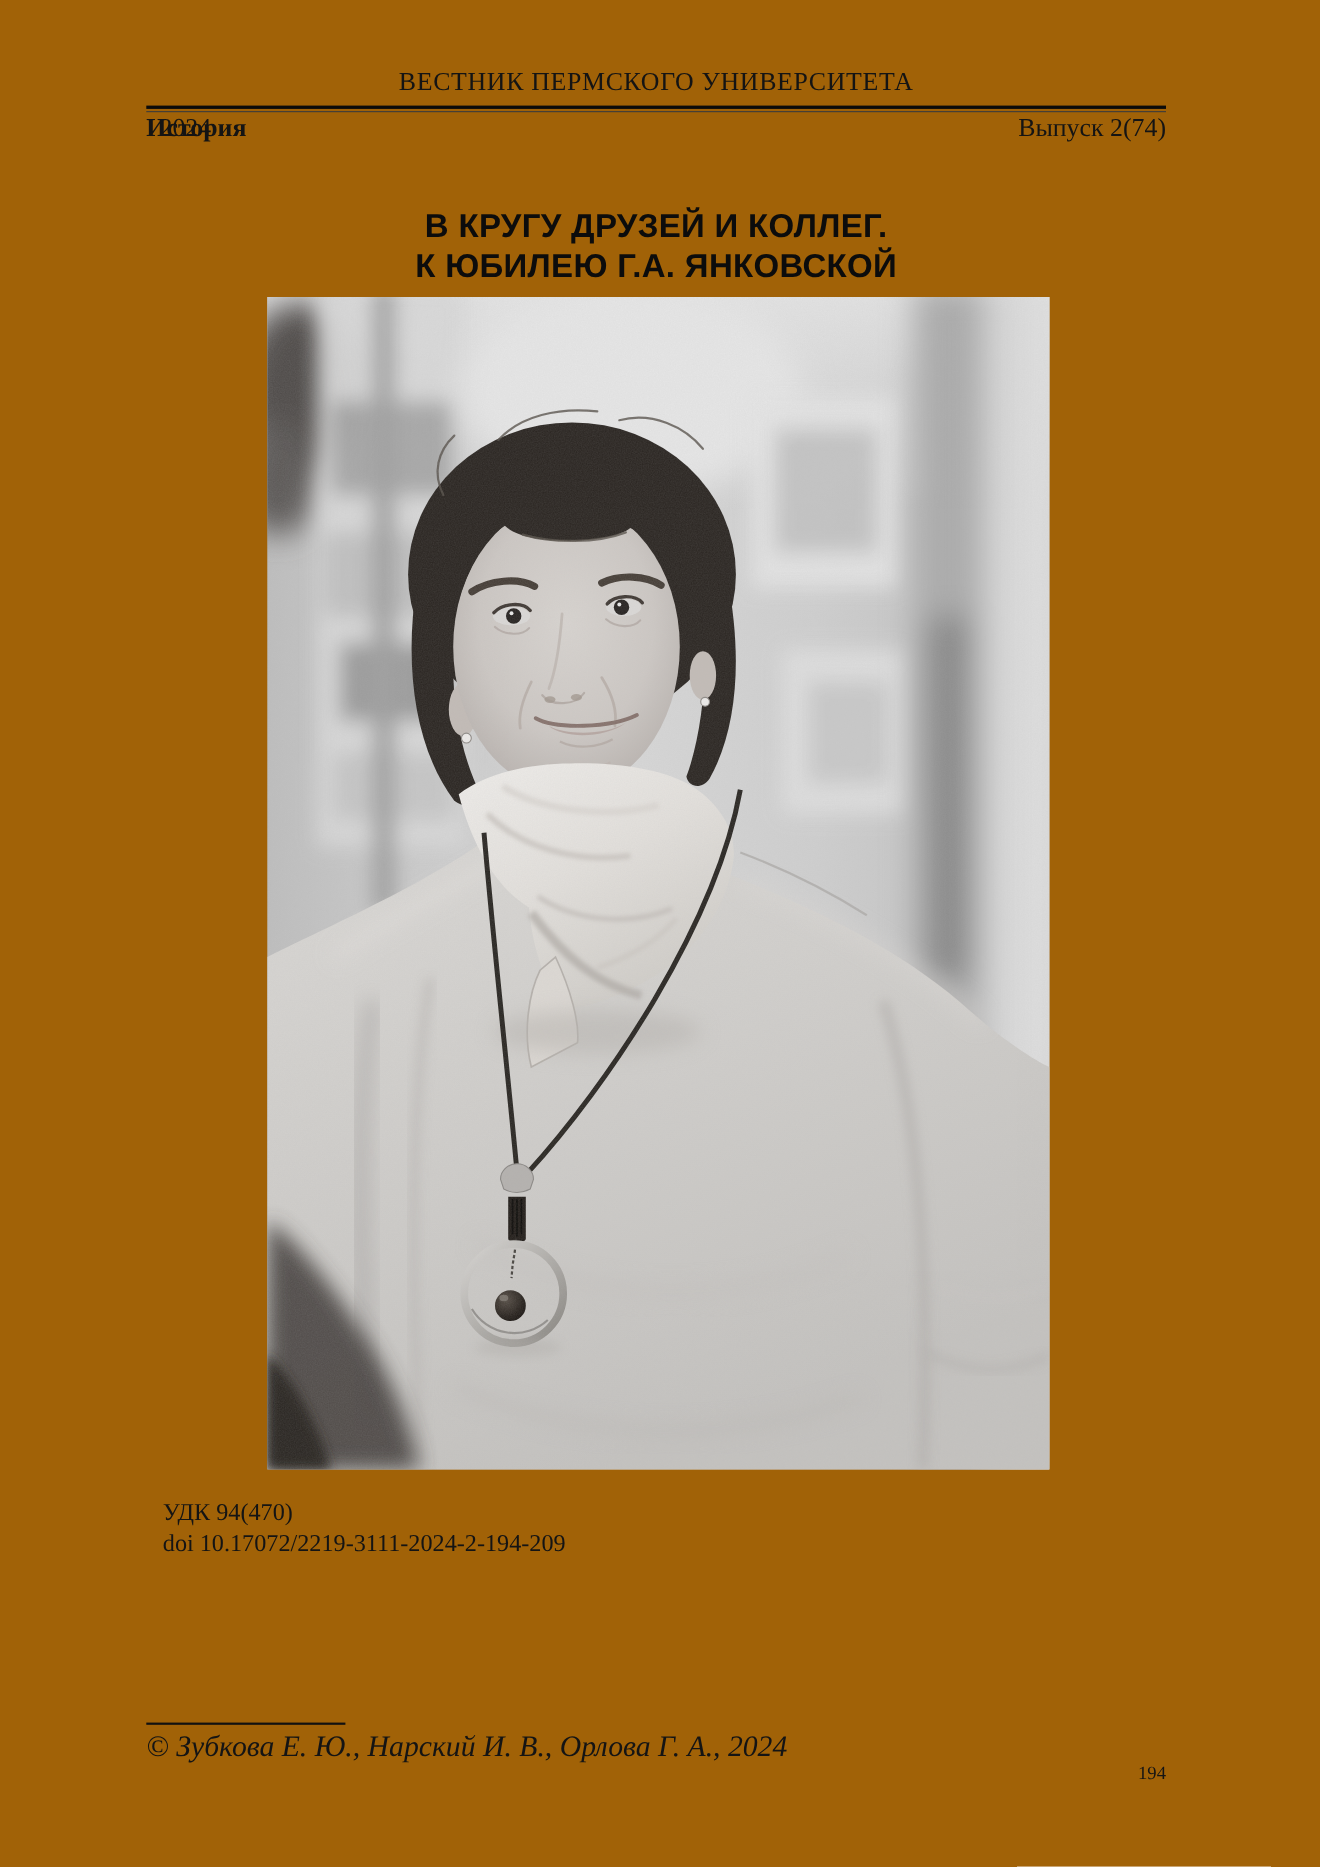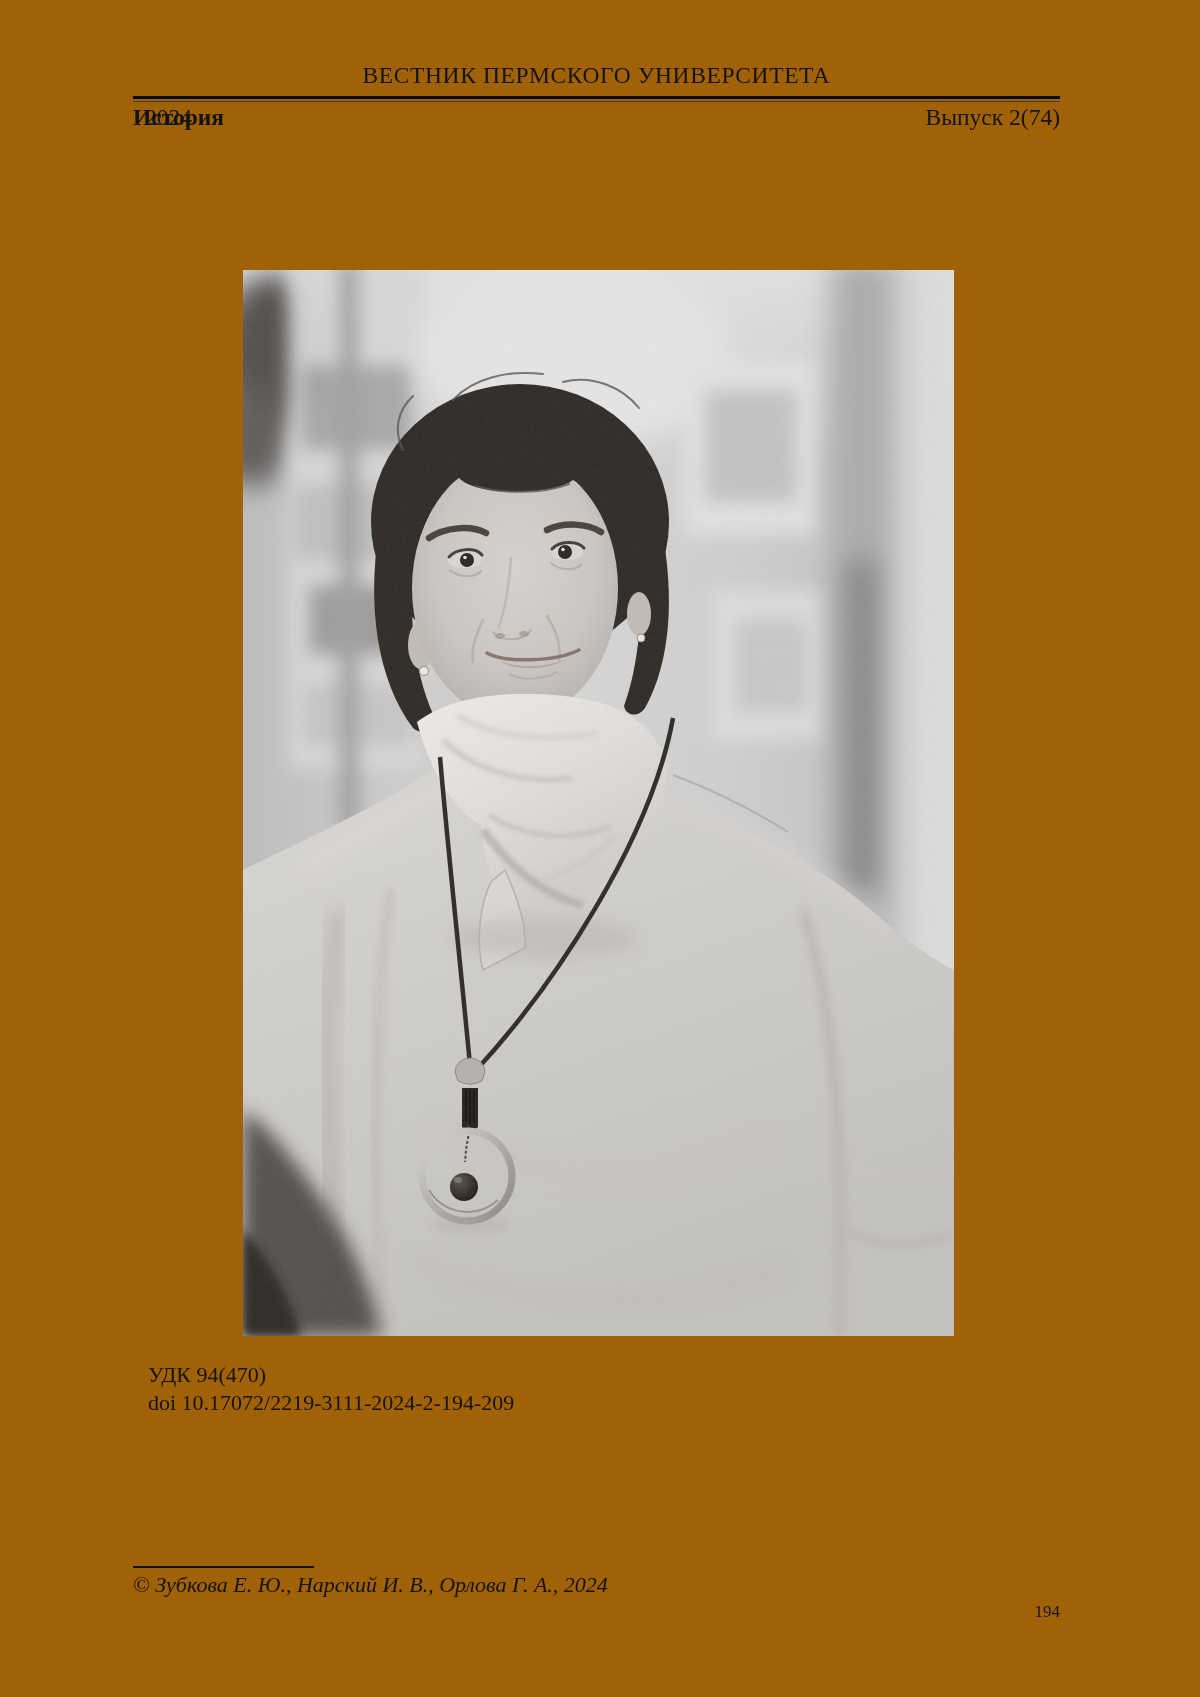--- a/index.html
+++ b/index.html
@@ -31,37 +31,39 @@
   .photo{
     position:absolute;left:243px;top:270px;width:711px;height:1066px;margin:0;padding:0;
   }
   .photo svg{display:block;width:711px;height:1066px;}
   
   .meta{position:absolute;left:148px;top:1361px;width:928px;font-size:22px;line-height:27.6px;}
   .meta .cit{text-align:justify;}
   .meta i{font-style:italic;}
   
   .footnote-rule{position:absolute;left:133px;top:1566px;width:181px;height:0;border-top:2px solid #111111;}
-  .copyright{position:absolute;left:133px;top:1572px;font-size:22px;font-style:italic;white-space:nowrap;}
+  .copyright{position:absolute;left:133px;top:1572px;font-size:27px;font-style:italic;white-space:nowrap;}
   .page-number{position:absolute;left:133px;top:1602px;width:927px;text-align:right;font-size:17px;}
 </style>
 </head>
 <body>
 
 <div class="page">
 
   <div class="masthead">ВЕСТНИК ПЕРМСКОГО УНИВЕРСИТЕТА</div>
   <div class="rule-double"></div>
   <div class="issue-row">
     <span class="year">2024</span>
     <span class="section">История</span>
     <span class="issue">Выпуск 2(74)</span>
   </div>
 
   <h1 class="title">
+    <span>В КРУГУ ДРУЗЕЙ И КОЛЛЕГ.</span>
+    <span>К ЮБИЛЕЮ Г.А. ЯНКОВСКОЙ</span>
   </h1>
 
   <figure class="photo" aria-label="black-and-white portrait photograph of a woman with short dark hair, light neck scarf and a ring pendant necklace">
     <svg viewBox="0 0 711 1066" xmlns="http://www.w3.org/2000/svg">
       <defs>
         <linearGradient id="bgG" x1="0" y1="0" x2="1" y2="0">
           <stop offset="0" stop-color="#bdbdbd"></stop>
             <stop offset="0.18" stop-color="#cacaca"></stop>
           <stop offset="0.45" stop-color="#d7d7d7"></stop>
             <stop offset="0.7" stop-color="#cecece"></stop>

